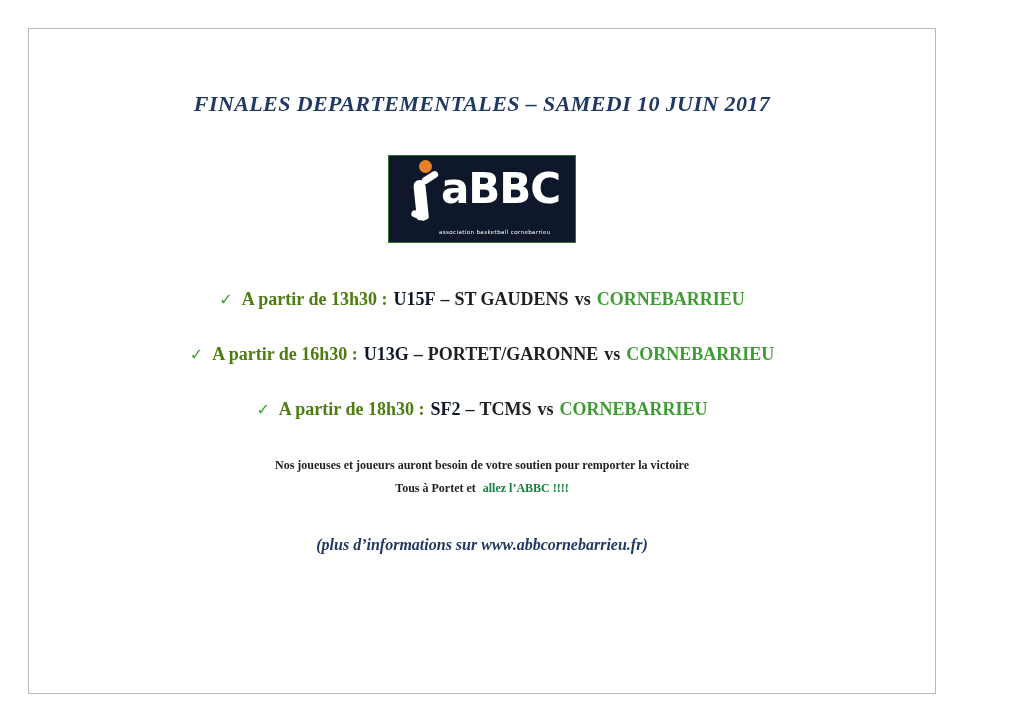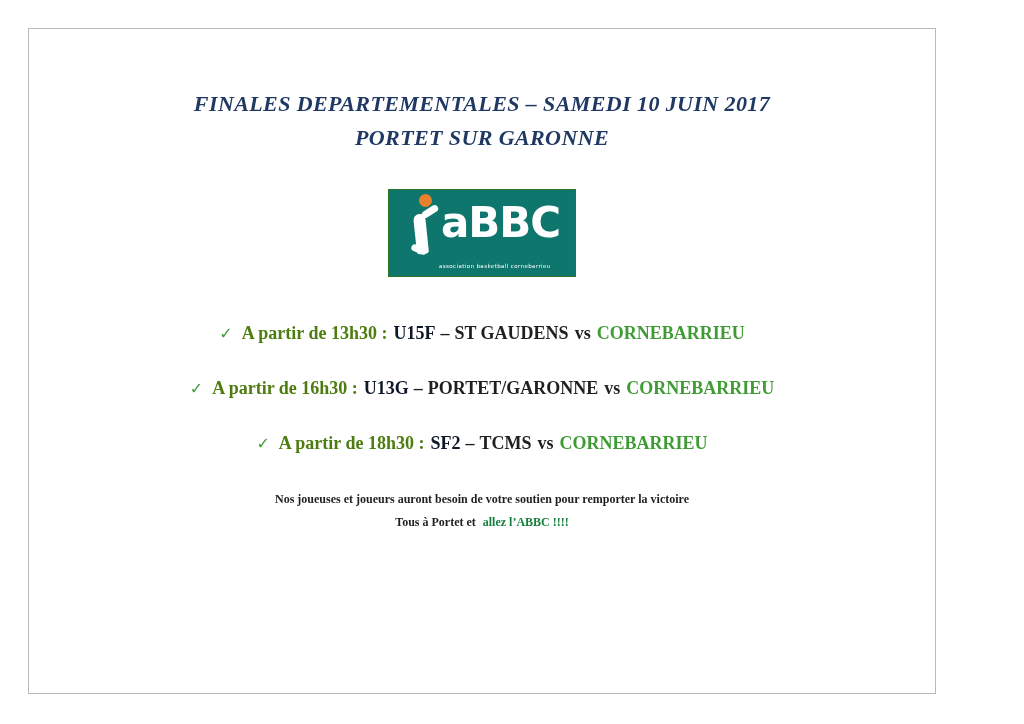--- a/index.html
+++ b/index.html
@@ -37,21 +37,21 @@
     line-height: 1.55;
   }
   .logo-wrap {
     margin-top: 34px;
     text-align: center;
   }
   .logo {
     display: inline-block;
     width: 188px;
     height: 88px;
-    background: #0f766e;
+    background: #0f172a;
     border: 1px solid #2e7527;
     position: relative;
     box-sizing: border-box;
   }
   .logo-figure {
     position: absolute;
     left: 16px;
     top: 10px;
     width: 36px;
     height: 60px;
@@ -176,21 +176,20 @@
     color: #1f3864;
   }
 </style>
 </head>
 <body>
 
 <div class="page">
 
   <div class="title-block">
     <div class="title-line">FINALES DEPARTEMENTALES – SAMEDI 10 JUIN 2017</div>
-    <div class="title-line">PORTET SUR GARONNE</div>
   </div>
 
   <div class="logo-wrap">
     <div class="logo">
       <div class="logo-figure">
         <div class="logo-body"></div>
         <div class="logo-arm"></div>
         <div class="logo-leg"></div>
       </div>
       <div class="logo-ball"></div>
@@ -234,14 +233,15 @@
   </div>
 
   <div class="support">
     <div>Nos joueuses et joueurs auront besoin de votre soutien pour remporter la victoire</div>
     <div>
       <span>Tous à Portet et</span>
       <span class="go">allez l’ABBC !!!!</span>
     </div>
   </div>
 
+  <div class="info">(plus d’informations sur www.abbcornebarrieu.fr)</div>
 
 </div>
 
 </body></html>

